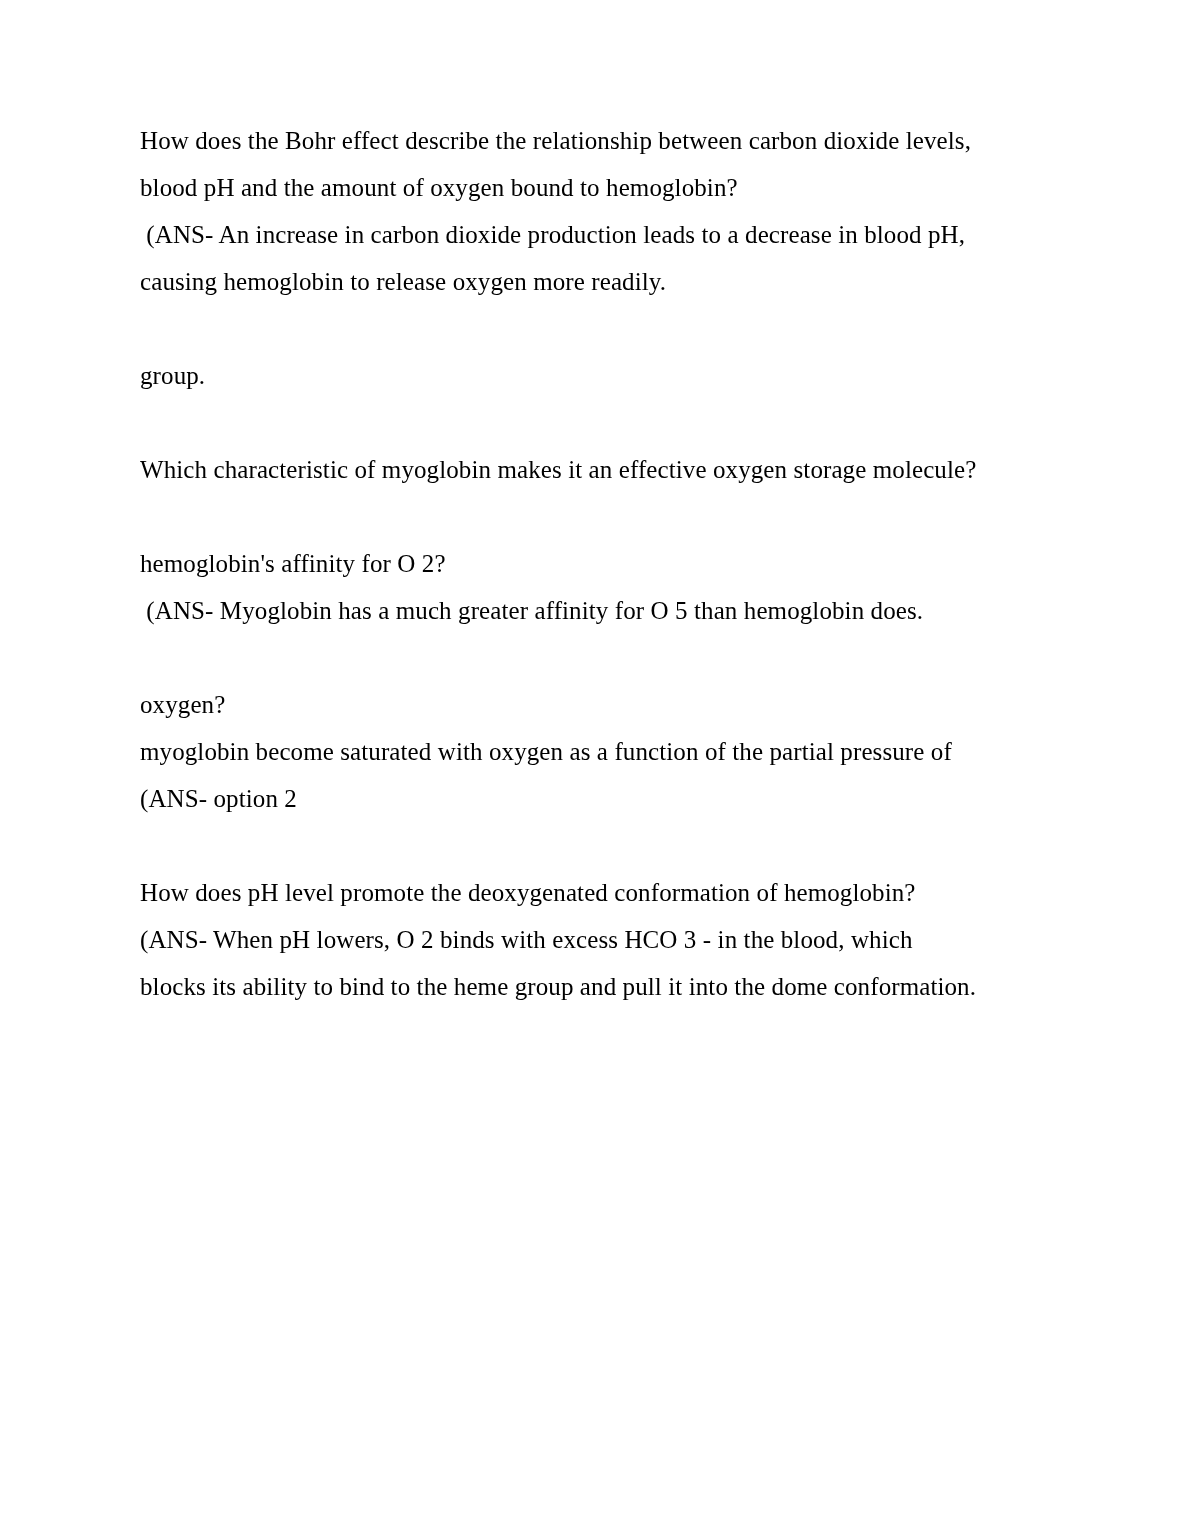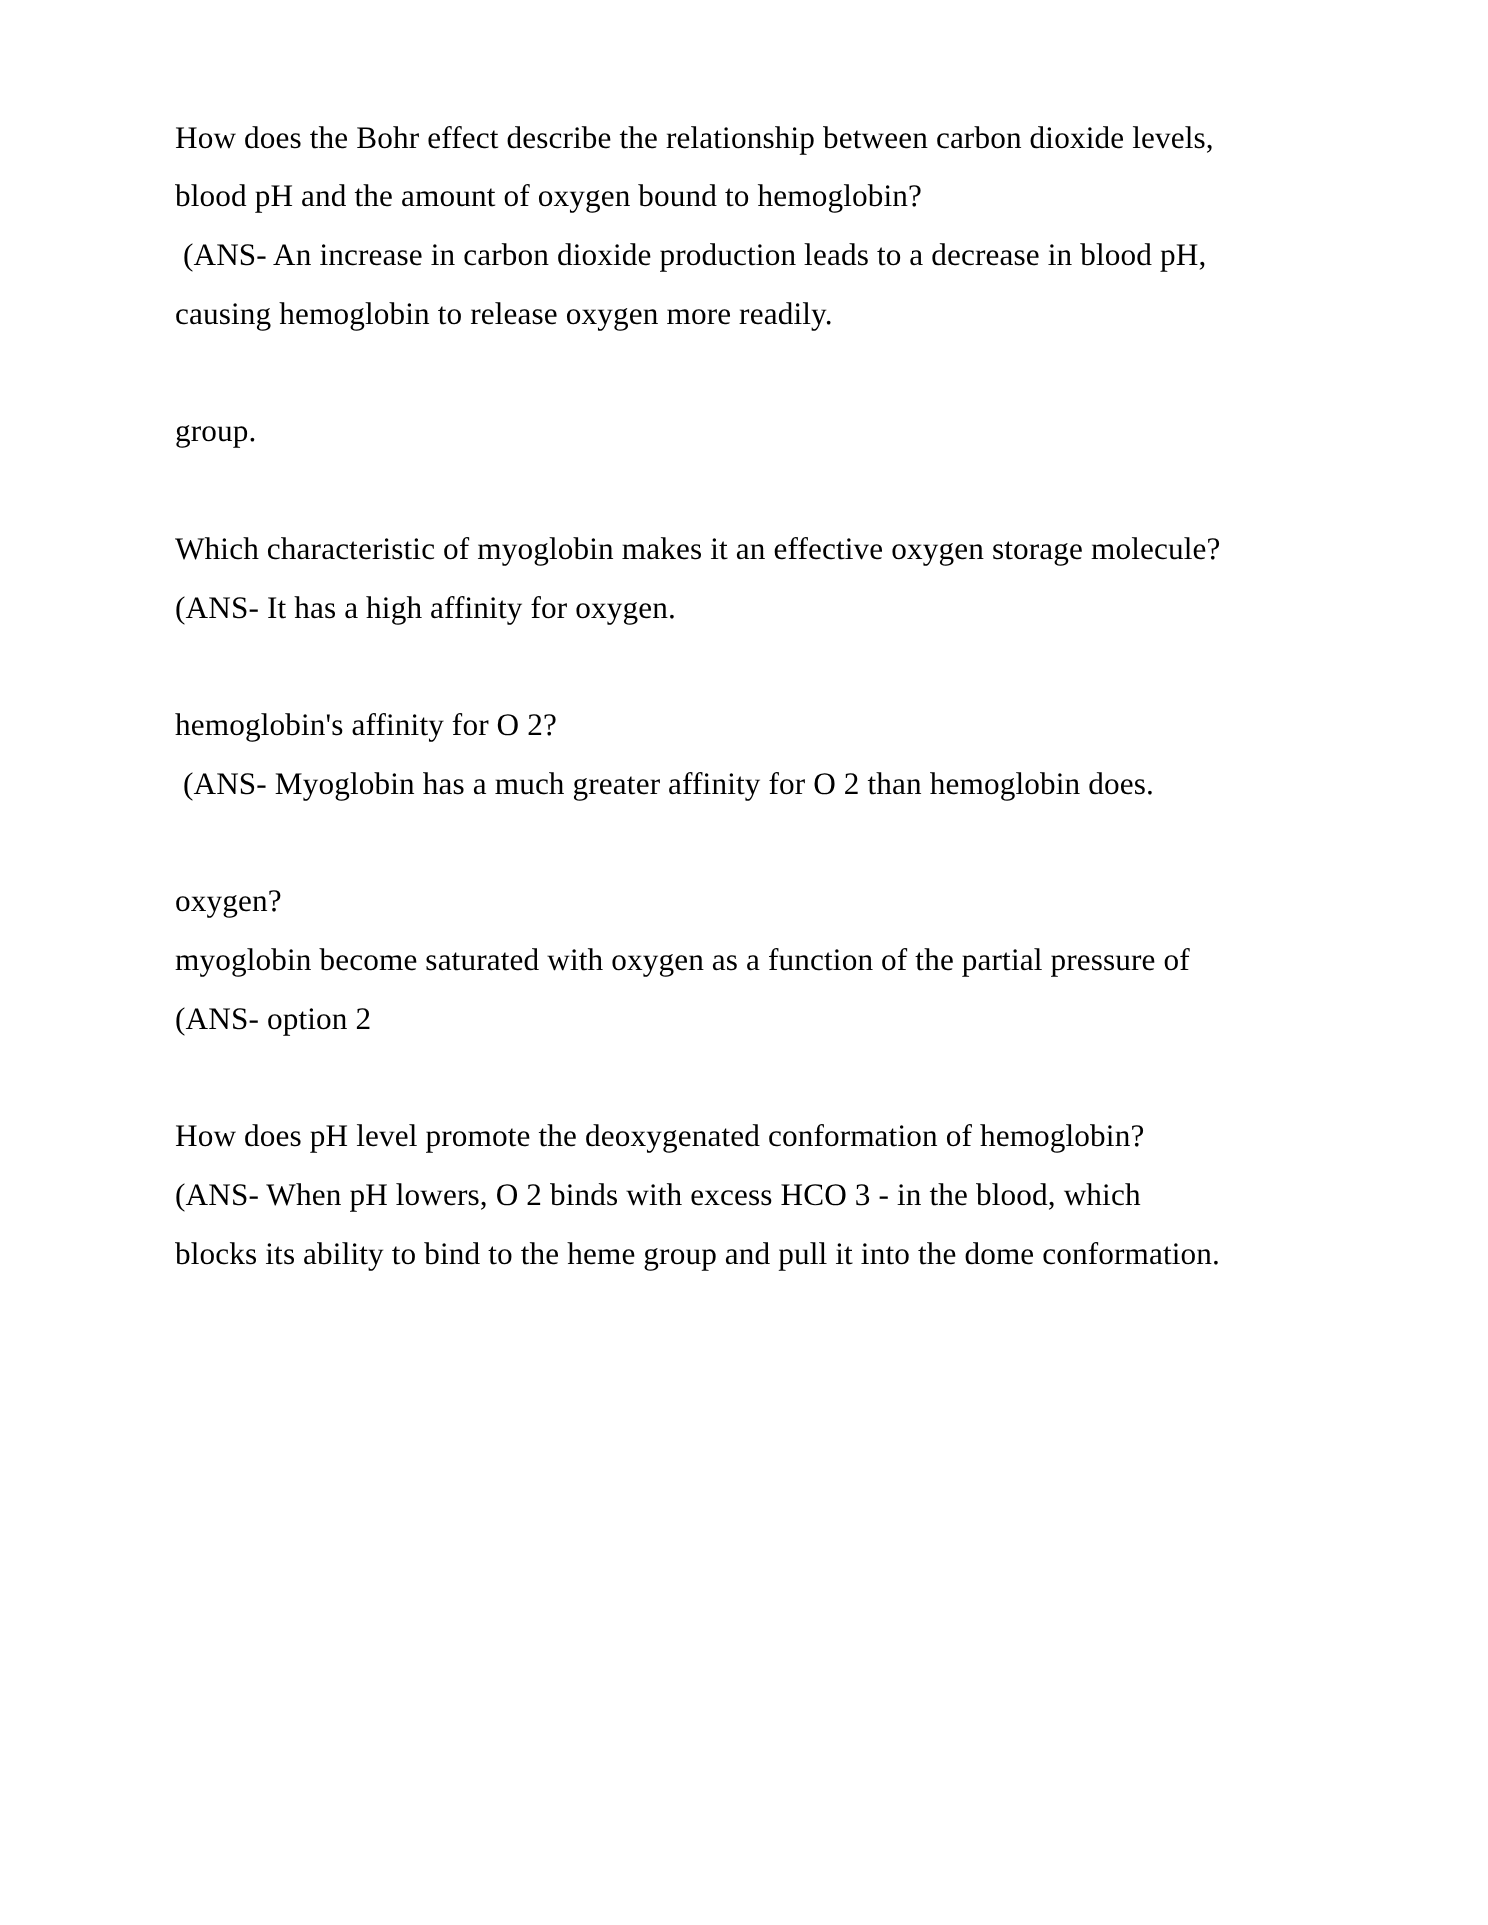--- a/index.html
+++ b/index.html
@@ -11,21 +11,21 @@
     width: 1190px;
     height: 1540px;
     font-family: "Liberation Serif", "DejaVu Serif", serif;
     color: #000000;
     overflow: hidden;
   }
   .page {
     box-sizing: border-box;
     width: 1190px;
     height: 1540px;
-    padding: 87px 135px 0 140px;
+    padding: 117px 135px 0 140px;
     background: #ffffff;
   }
   .para {
     margin: 0 0 47px 0;
     padding: 0;
   }
   .line {
     font-size: 25px;
     line-height: 47px;
     white-space: pre;      
@@ -40,25 +40,24 @@
       <div class="line">How does the Bohr effect describe the relationship between carbon dioxide levels,</div>
       <div class="line">blood pH and the amount of oxygen bound to hemoglobin?</div>
       <div class="line"> (ANS- An increase in carbon dioxide production leads to a decrease in blood pH,</div>
       <div class="line">causing hemoglobin to release oxygen more readily.</div>
     </div>
     <div class="para">
       <div class="line">group.</div>
     </div>
     <div class="para">
       <div class="line">Which characteristic of myoglobin makes it an effective oxygen storage molecule?</div>
-      <div class="line">(ANS- It has a high affinity for oxygen.</div>
     </div>
     <div class="para">
       <div class="line">hemoglobin's affinity for O 2?</div>
-      <div class="line"> (ANS- Myoglobin has a much greater affinity for O 2 than hemoglobin does.</div>
+      <div class="line"> (ANS- Myoglobin has a much greater affinity for O 5 than hemoglobin does.</div>
     </div>
     <div class="para">
       <div class="line">oxygen?</div>
       <div class="line">myoglobin become saturated with oxygen as a function of the partial pressure of</div>
       <div class="line">(ANS- option 2</div>
     </div>
     <div class="para">
       <div class="line">How does pH level promote the deoxygenated conformation of hemoglobin?</div>
       <div class="line">(ANS- When pH lowers, O 2 binds with excess HCO 3 - in the blood, which</div>
       <div class="line">blocks its ability to bind to the heme group and pull it into the dome conformation.</div>

